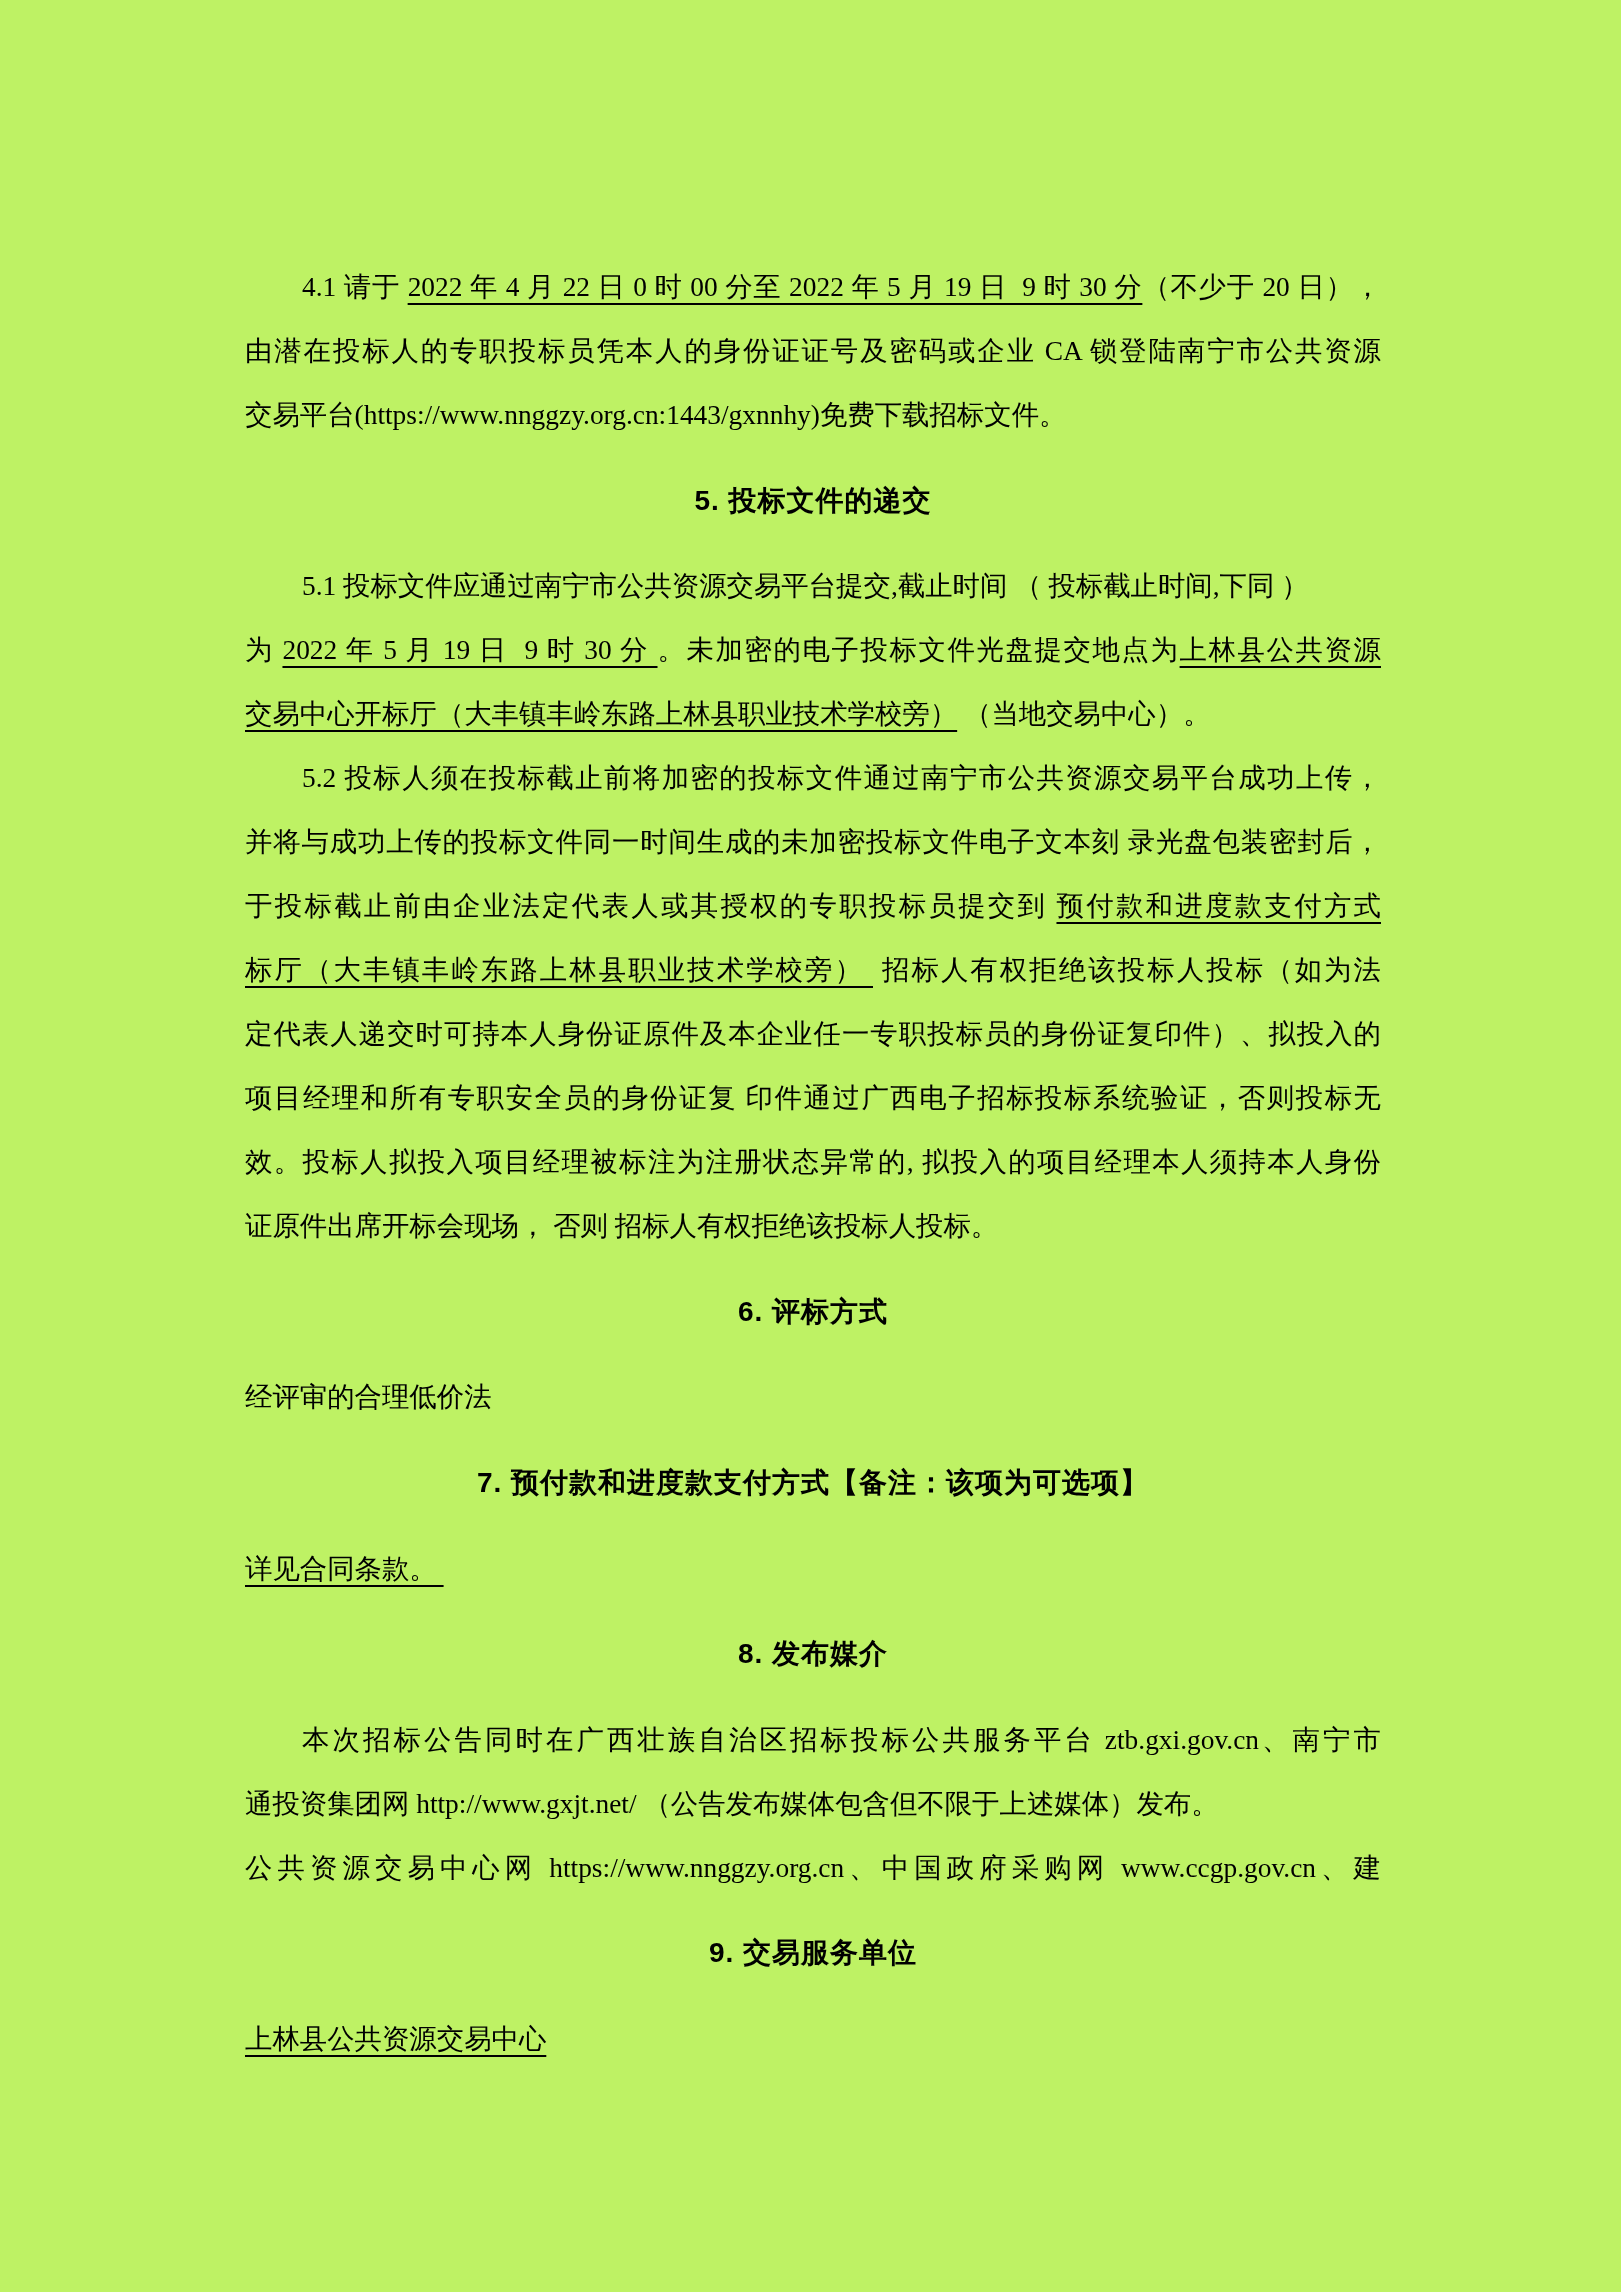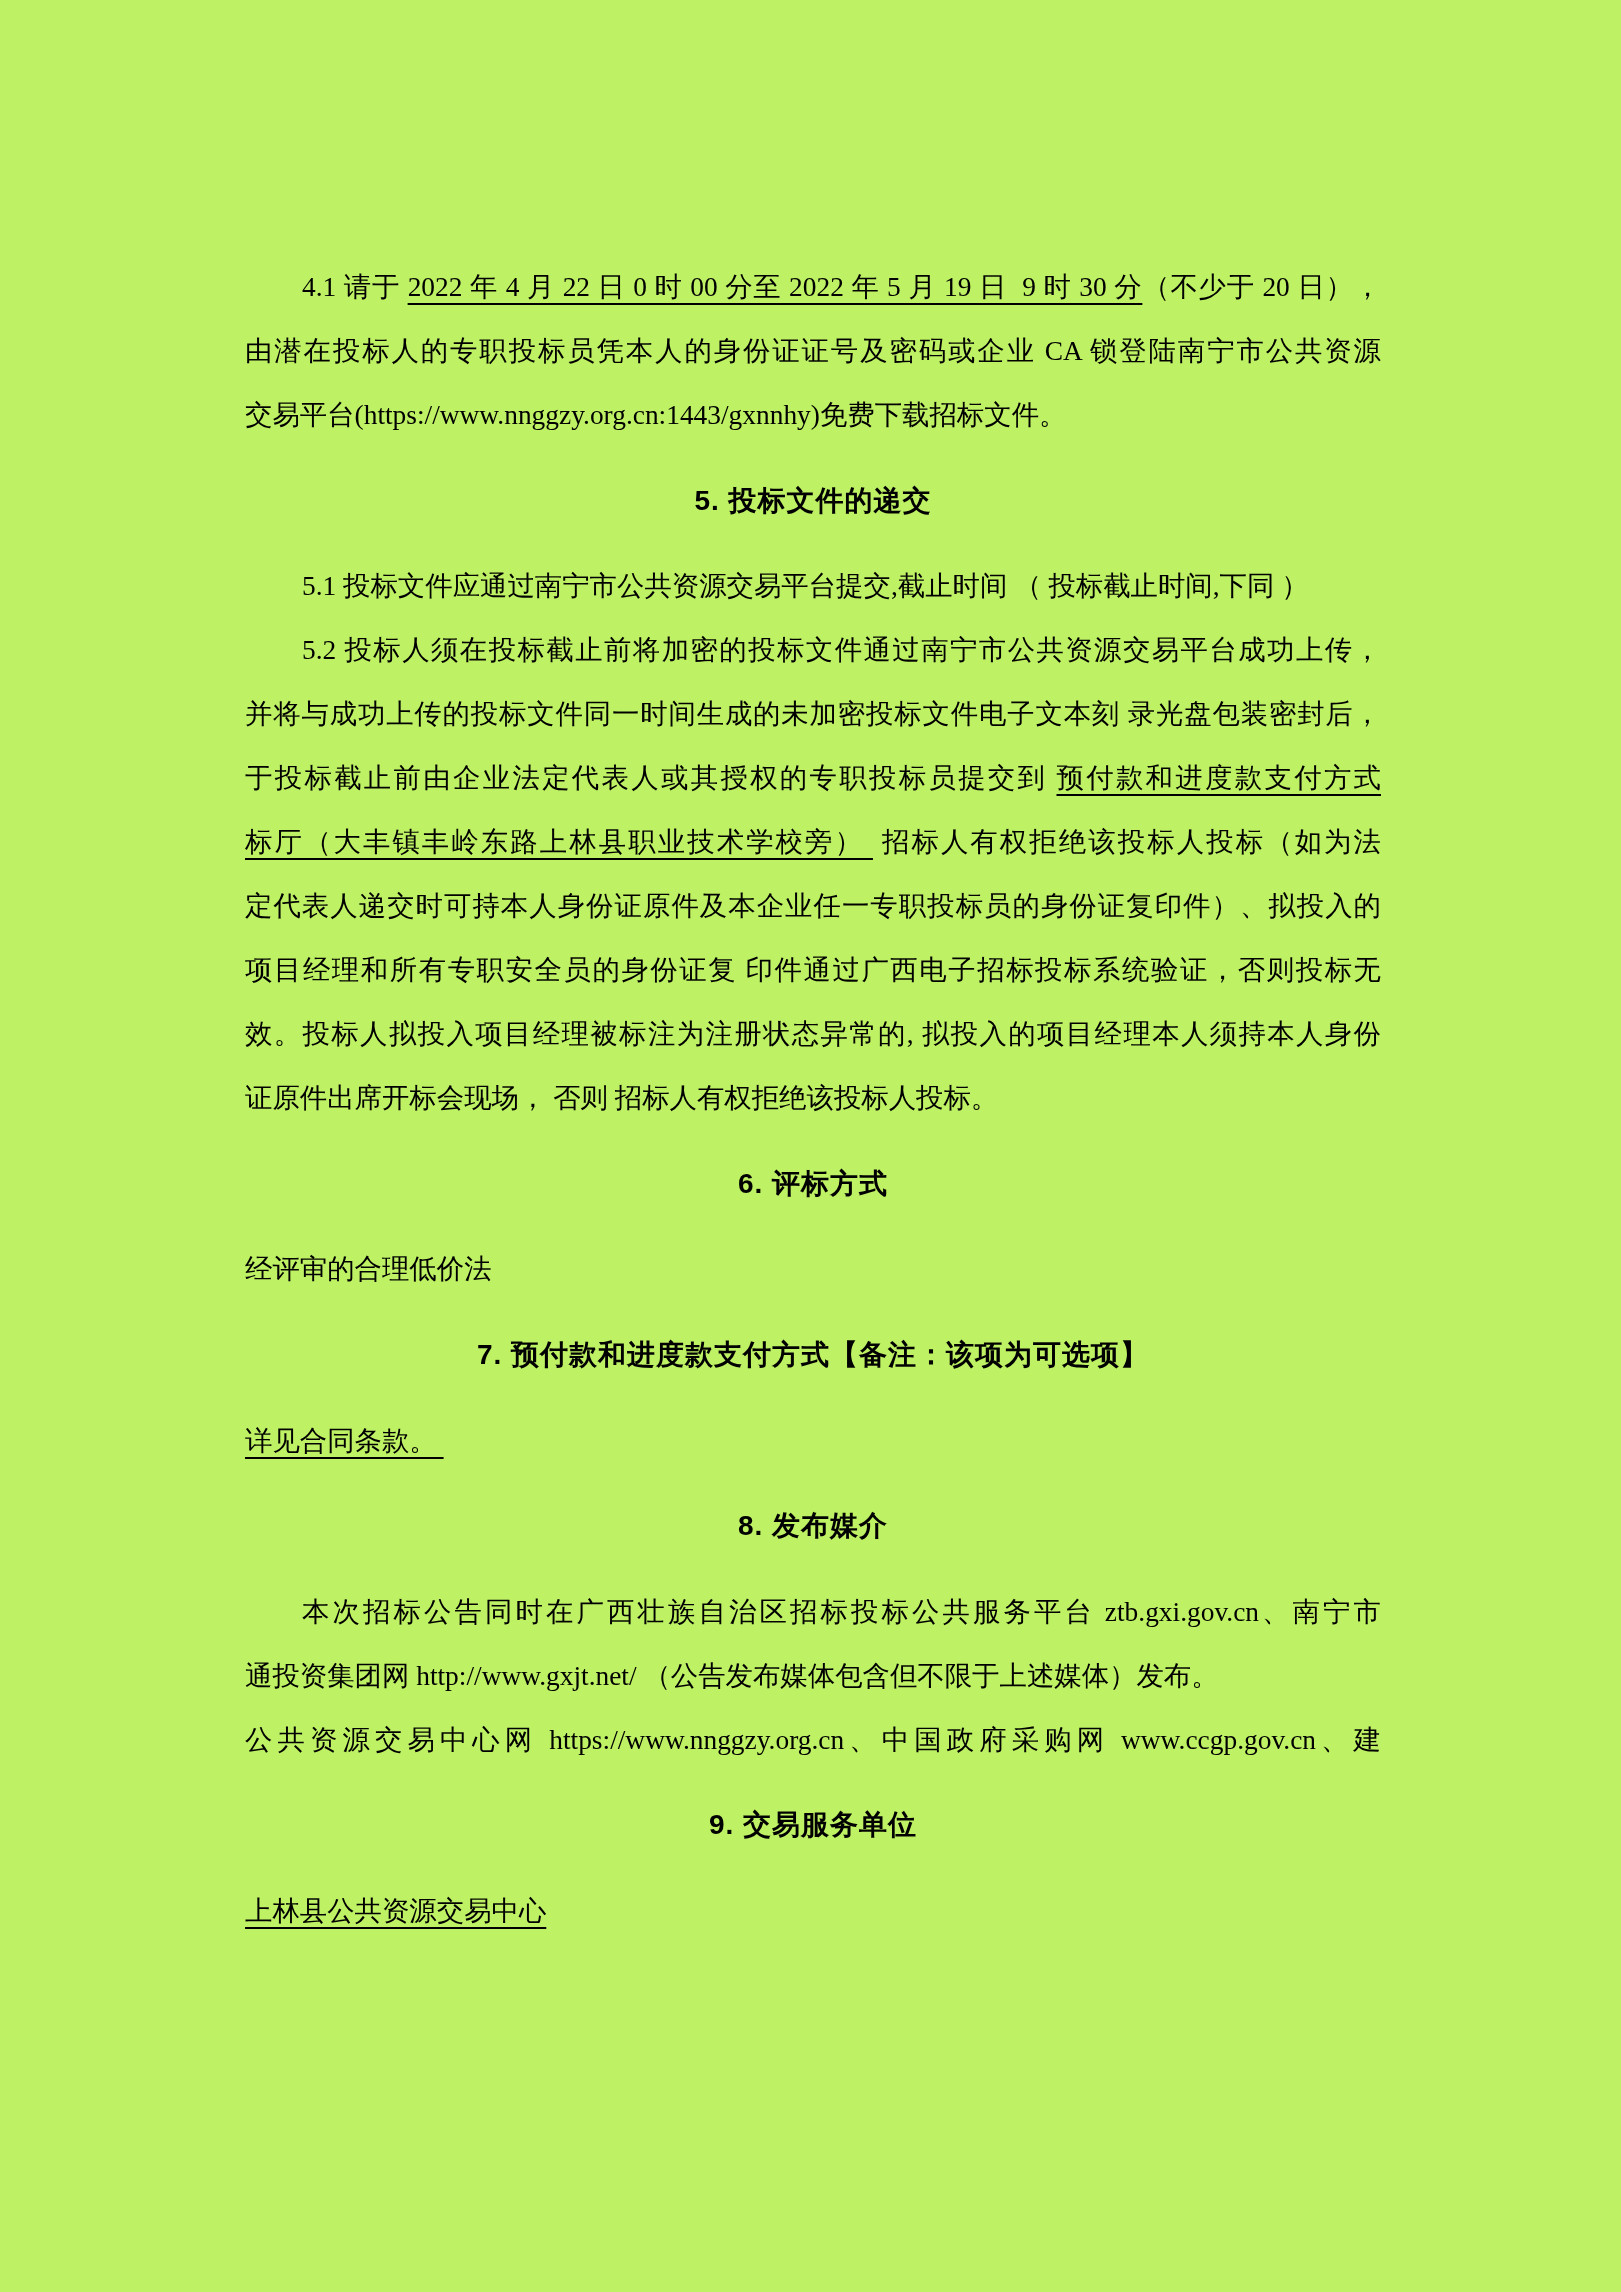--- a/index.html
+++ b/index.html
@@ -57,20 +57,22 @@
       <div class="block paragraph">
         <div class="line indent fill"><span>4.1 请于 </span><span class="u">2022 年 4 月 22 日 0 时 00 分至 2022 年 5 月 19 日  9 时 30 分</span><span>（不少于 20 日），</span></div>
         <div class="line fill"><span>由潜在投标人的专职投标员凭本人的身份证证号及密码或企业 CA 锁登陆南宁市公共资源</span></div>
         <div class="line"><span>交易平台(https://www.nnggzy.org.cn:1443/gxnnhy)免费下载招标文件。</span></div>
       </div>
       <div class="block heading">
         <div class="line"><span>5. 投标文件的递交</span></div>
       </div>
       <div class="block paragraph">
         <div class="line indent"><span>5.1 投标文件应通过南宁市公共资源交易平台提交,截止时间 （ 投标截止时间,下同 ）</span></div>
+        <div class="line fill"><span>为 </span><span class="u">2022 年 5 月 19 日  9 时 30 分 </span><span>。未加密的电子投标文件光盘提交地点为</span><span class="u">上林县公共资源</span></div>
+        <div class="line"><span class="u">交易中心开标厅（大丰镇丰岭东路上林县职业技术学校旁）</span><span> （当地交易中心）。</span></div>
       </div>
       <div class="block paragraph flush">
         <div class="line indent fill"><span>5.2 投标人须在投标截止前将加密的投标文件通过南宁市公共资源交易平台成功上传，</span></div>
         <div class="line fill"><span>并将与成功上传的投标文件同一时间生成的未加密投标文件电子文本刻 录光盘包装密封后，</span></div>
         <div class="line fill"><span>于投标截止前由企业法定代表人或其授权的专职投标员提交到 </span><span class="u">预付款和进度款支付方式</span></div>
         <div class="line fill"><span class="u">标厅（大丰镇丰岭东路上林县职业技术学校旁） </span><span> 招标人有权拒绝该投标人投标（如为法</span></div>
         <div class="line fill"><span>定代表人递交时可持本人身份证原件及本企业任一专职投标员的身份证复印件）、拟投入的</span></div>
         <div class="line fill"><span>项目经理和所有专职安全员的身份证复 印件通过广西电子招标投标系统验证，否则投标无</span></div>
         <div class="line fill"><span>效。投标人拟投入项目经理被标注为注册状态异常的, 拟投入的项目经理本人须持本人身份</span></div>
         <div class="line"><span>证原件出席开标会现场， 否则 招标人有权拒绝该投标人投标。</span></div>

